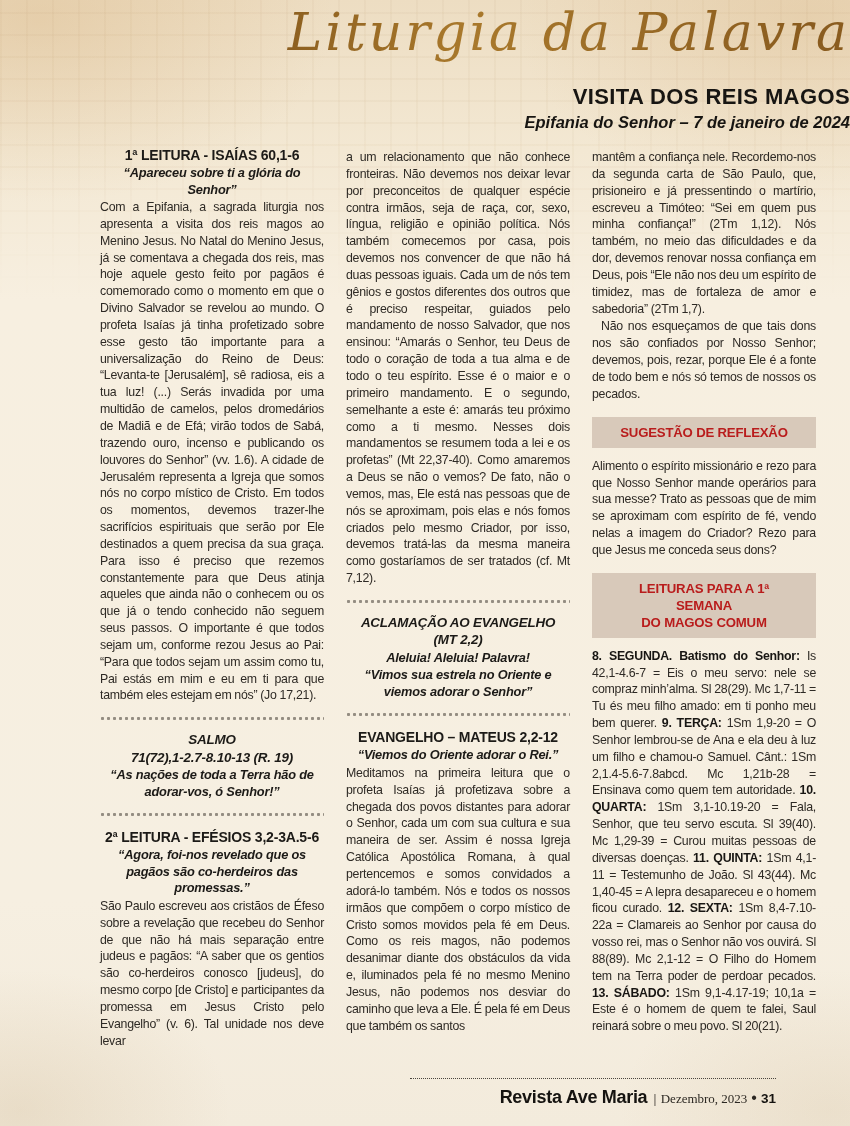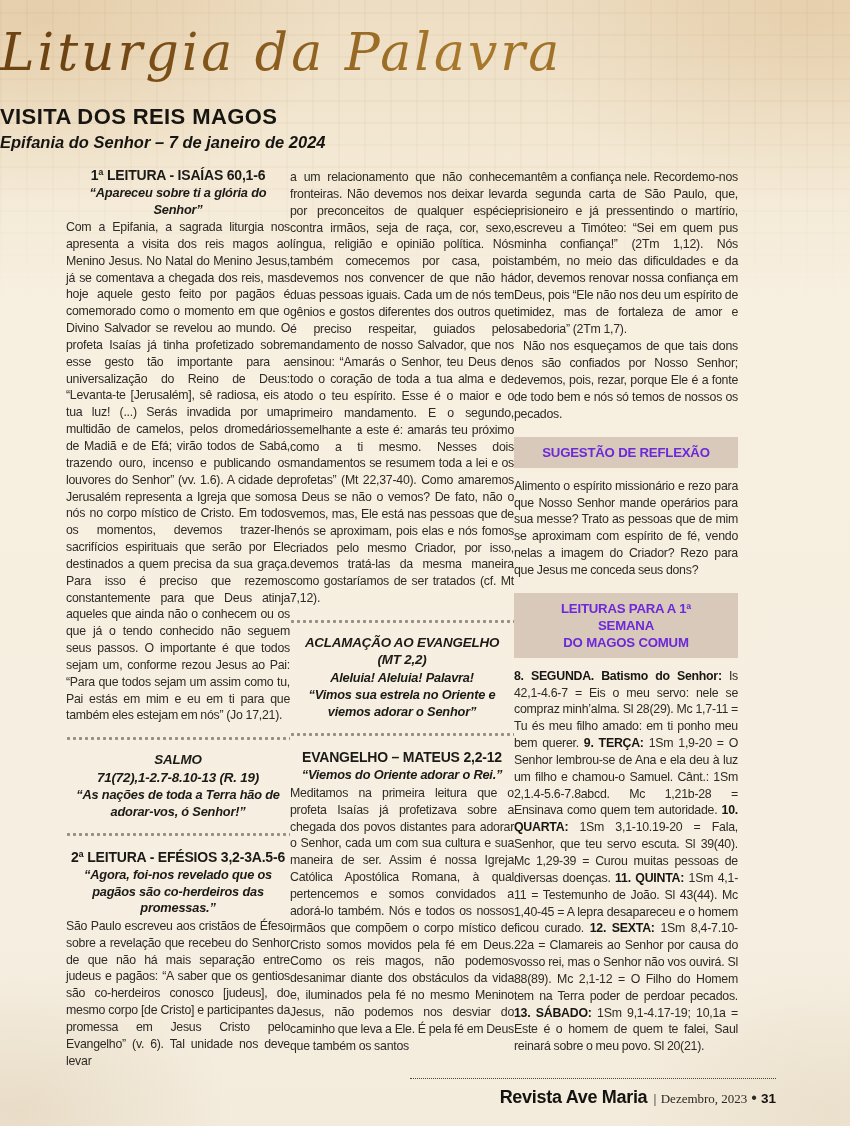--- a/index.html
+++ b/index.html
@@ -16,49 +16,49 @@
   }
   
   body::before{
     content:"";position:absolute;left:0;top:0;width:850px;height:300px;pointer-events:none;
     background:
       repeating-linear-gradient(90deg, rgba(170,130,80,.05) 0 2px, transparent 2px 26px),
       repeating-linear-gradient(0deg, rgba(170,130,80,.05) 0 2px, transparent 2px 22px);
     -webkit-mask-image:linear-gradient(#000 40%,transparent);
     mask-image:linear-gradient(#000 40%,transparent);
   }
-  .header{position:relative;text-align:left;padding-top:20px}
+  .header{position:relative;text-align:right;padding-top:0}
   .script-title{
     font-family:"DejaVu Serif",serif;font-style:italic;font-size:52px;line-height:64px;
     letter-spacing:3px;color:#8a5c1f;
     background:linear-gradient(90deg,#6e4312 10%,#a9792c 55%,#8a5c1f 95%);
     -webkit-background-clip:text;background-clip:text;-webkit-text-fill-color:transparent;
   }
   .article-title{font-size:22px;font-weight:bold;letter-spacing:.4px;color:#171512;margin-top:20px}
   .article-subtitle{font-size:16.5px;font-weight:bold;font-style:italic;color:#171512;margin-top:3px}
   .columns{
-    position:relative;display:flex;padding:14px 72px 0 66px;align-items:flex-start;
+    position:relative;display:flex;gap:22px;padding:14px 72px 0 66px;align-items:flex-start;margin-left:34px;
   }
   .col{width:224px;flex:0 0 224px}
   .sec-head{font-size:14px;font-weight:bold;text-align:center;color:#1c1a17;line-height:18px;letter-spacing:-.2px}
   .sec-quote{font-size:12.8px;font-weight:bold;font-style:italic;text-align:center;color:#1c1a17;line-height:16.5px;letter-spacing:-.2px;margin-top:1px}
   .sec-quote.it-head{font-size:13.4px}
   p.body{
     font-size:12.35px;line-height:16.85px;text-align:justify;margin:1px 0 0 0;
     letter-spacing:-.25px;word-spacing:-.3px;hyphens:auto;overflow-wrap:break-word;color:#2e2a25;
   }
   p.body.indent{text-indent:9px}
   .divider{
     height:5px;margin:12px 0 11px 0;
     background-image:radial-gradient(circle at 2.5px 2.5px, #948d82 1.3px, rgba(148,141,130,0) 1.9px);
     background-size:6px 5px;background-repeat:repeat-x;
   }
   .center-block{text-align:center;margin-top:0}
   .banner{
-    background:#d8c9ba;color:#6d28d9;font-weight:bold;font-size:13.2px;line-height:17px;
+    background:#d8c9ba;color:#b91c1c;font-weight:bold;font-size:13.2px;line-height:17px;
     text-align:center;padding:7px 18px;margin:14px 0 10px 0;letter-spacing:-.2px;
   }
   .b{font-weight:bold;color:#181613}
   .footer{
     position:absolute;left:410px;top:1078px;width:366px;text-align:right;
     border-top:1px dotted #4a453d;padding-top:8px;
   }
   .footer .mag{font-weight:bold;font-size:18px;letter-spacing:-.3px;color:#151310}
   .footer .sep{color:#6b655c;font-size:13px;margin:0 4px 0 6px}
   .footer .issue{font-family:"Liberation Serif",serif;font-size:13px;color:#2c2822}

